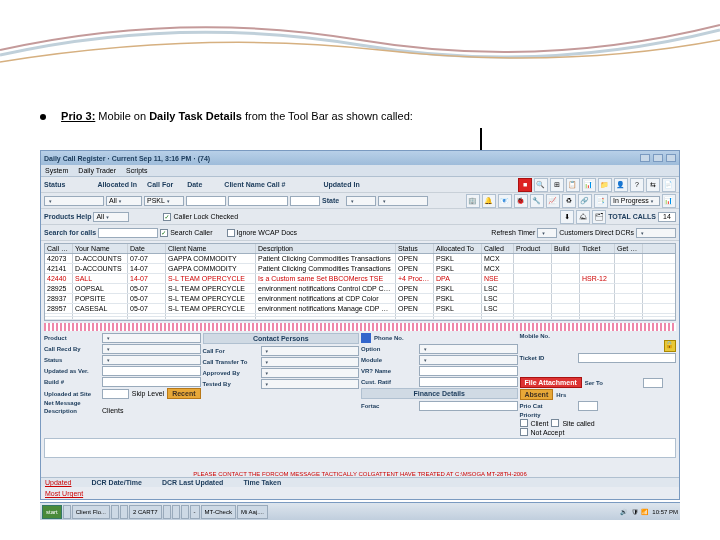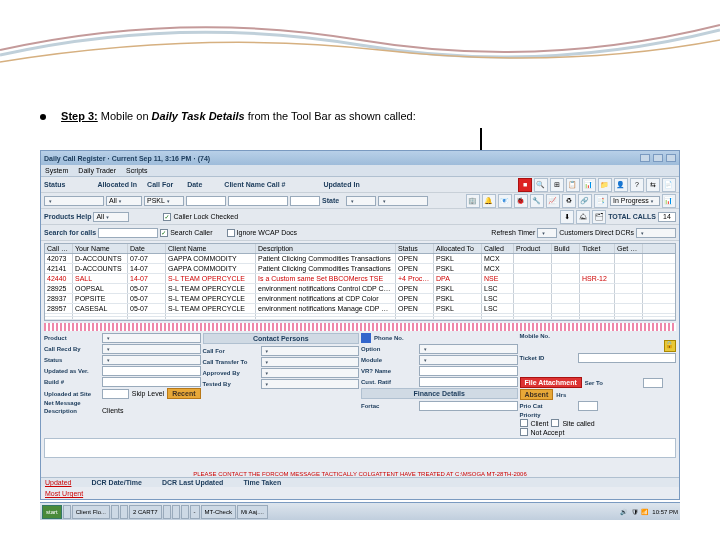--- a/index.html
+++ b/index.html
@@ -1,21 +1,21 @@
 <!DOCTYPE html>
 <html><head>
 <meta charset="utf-8">
 <style>
   * { box-sizing: border-box; margin: 0; padding: 0; }
   body { width: 720px; height: 540px; font-family: Arial, sans-serif; font-size: 7px; background: #fff; position: relative; overflow: hidden; }
   .swoosh { position: absolute; top: 0; left: 0; width: 720px; height: 90px; pointer-events: none; }
   .instruction { position: absolute; top: 110px; left: 40px; font-size: 11px; color: #000; }
   .bullet { display: inline-block; width: 6px; height: 6px; background: #000; border-radius: 50%; margin-right: 12px; vertical-align: middle; }
   .step-label { font-weight: bold; text-decoration: underline; }
-  .task-label { font-weight: bold; font-style: italic; }
+  .task-label { font-weight: bold; }
   .arrow { position: absolute; top: 128px; left: 480px; width: 2px; height: 50px; background: #000; }
   .arrow::after { content: ""; position: absolute; bottom: -6px; left: -3px; border-left: 4px solid transparent; border-right: 4px solid transparent; border-top: 8px solid #000; }
   .app-window { position: absolute; top: 150px; left: 40px; width: 640px; height: 350px; border: 1px solid #7a9ac0; background: #e8ecf2; }
   .titlebar { height: 14px; background: linear-gradient(#b8d0e8, #9ebcda); display: flex; align-items: center; padding: 0 3px; color: #1a3a5a; font-weight: bold; font-size: 7px; justify-content: space-between; }
   .titlebar .controls span { display: inline-block; width: 10px; height: 8px; background: #c8d8e8; border: 1px solid #7a9ac0; margin-left: 1px; }
   .menubar { height: 12px; background: #d9e2ec; display: flex; gap: 10px; padding: 0 4px; align-items: center; border-bottom: 1px solid #b0c0d0; }
   .toolbar-row { height: 16px; display: flex; align-items: center; gap: 2px; padding: 1px 3px; border-bottom: 1px solid #c8d0d8; background: #e4e9ef; }
   .lbl { color: #1a3a5a; font-weight: bold; white-space: nowrap; }
   .field { background: #fff; border: 1px solid #9ab; height: 10px; display: inline-block; }
   .dropdown { background: #f4f6f8; border: 1px solid #9ab; height: 10px; display: inline-flex; align-items: center; padding: 0 2px; }
@@ -50,21 +50,21 @@
 <body>
 
 <svg class="swoosh" viewBox="0 0 720 90">
   <path d="M0 50 Q 180 10 360 40 T 720 25" stroke="#c49a9a" stroke-width="2" fill="none"></path>
   <path d="M0 55 Q 180 15 360 45 T 720 30" stroke="#c0d0da" stroke-width="3" fill="none"></path>
   <path d="M0 62 Q 200 30 380 50 T 720 40" stroke="#d6b080" stroke-width="1.5" fill="none"></path>
 </svg>
 
 <div class="instruction">
   <span class="bullet"></span>
-  <span class="step-label">Step 3:</span>
+  <span class="step-label">Prio 3:</span>
   <span>Mobile on </span><span class="task-label">Daily Task Details</span><span> from the Tool Bar as shown called:</span>
 </div>
 
 <div class="arrow"></div>
 
 <div class="app-window">
   <div class="titlebar">
     <span>Daily Call Register · Current Sep 11, 3:16 PM · (74)</span>
     <span class="controls">
       <span></span>

